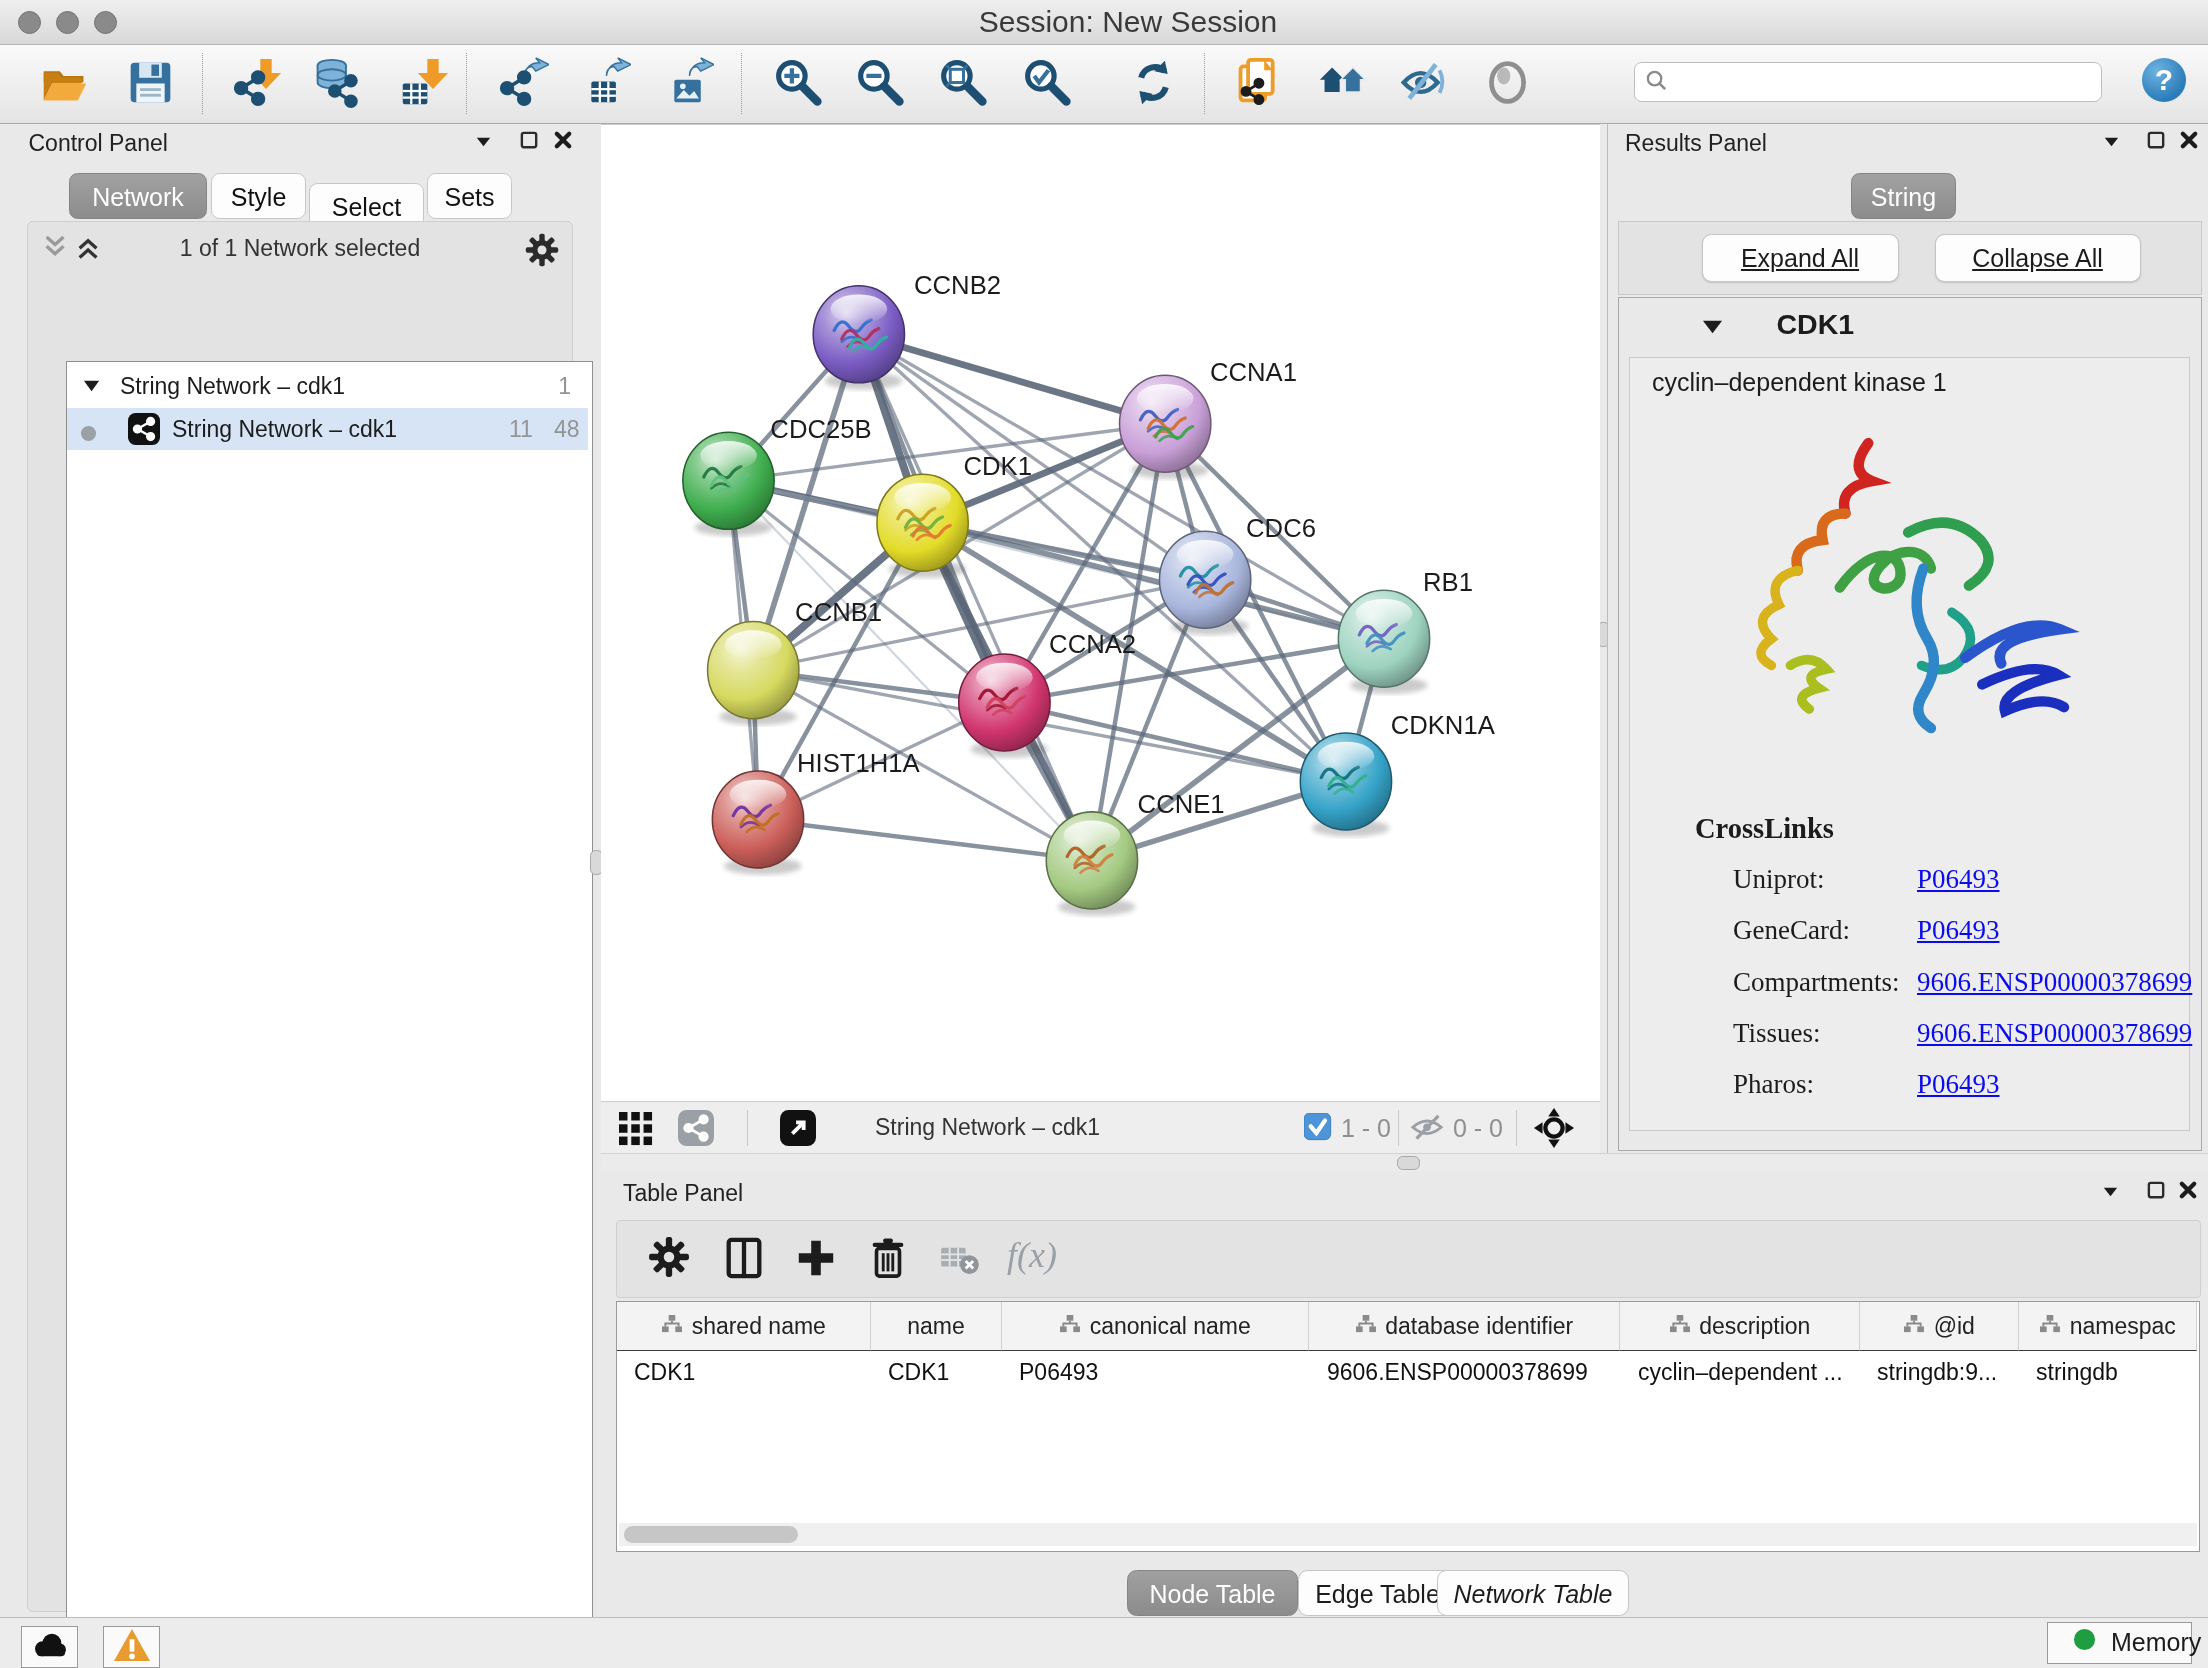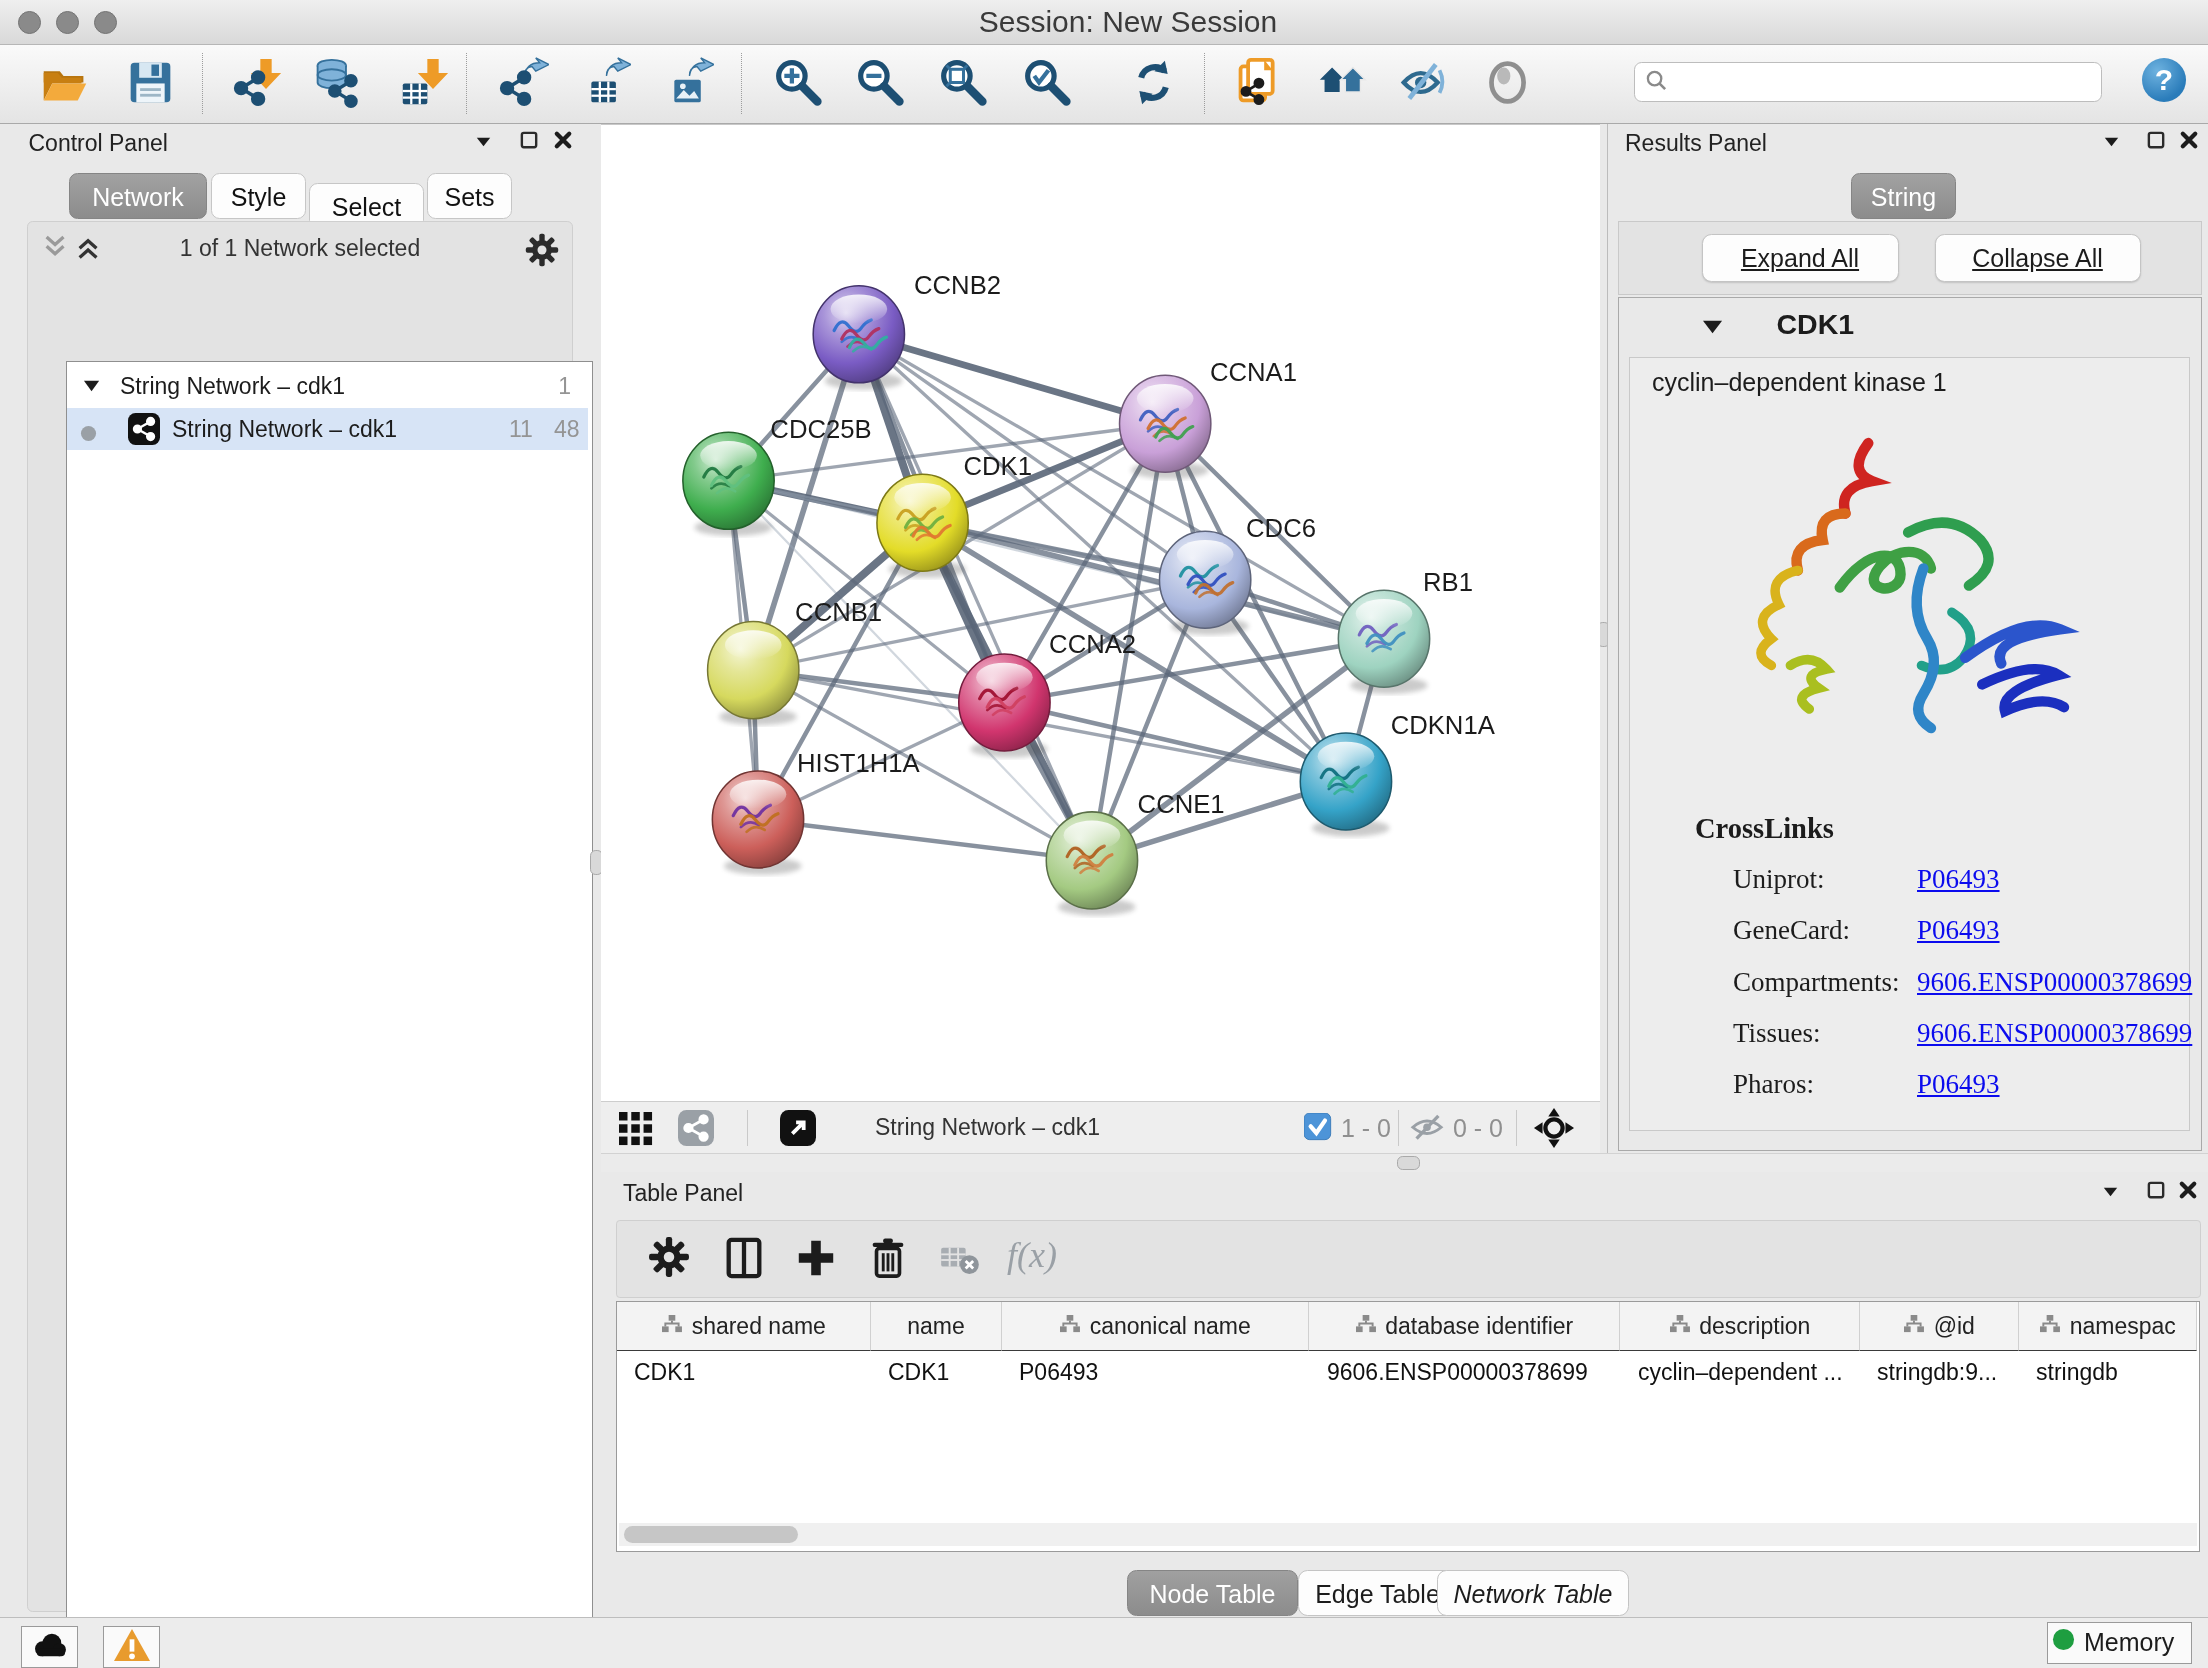--- a/index.html
+++ b/index.html
@@ -61,21 +61,21 @@
   .hscroll{position:absolute;left:1.9px;top:221px;width:1578px;height:23px;background:#f0f0f0;}
   .hthumb{position:absolute;left:4.8px;top:2.9px;width:174px;height:17px;border-radius:8.6px;background:#c6c6c6;}
   .btab{position:absolute;top:398px;height:46px;border-radius:9.5px;background:#fdfdfd;border:1px solid #c4c4c4;
         text-align:center;line-height:46px;font-size:25px;box-sizing:border-box;}
   .btab.active{background:linear-gradient(#a0a0a0,#8c8c8c);color:#fff;border-color:#858585;}
   
   .statusbar{left:0;top:1617px;width:2208px;height:51px;background:#ececec;border-top:1.9px solid #bdbdbd;}
   .sb-btn{position:absolute;top:7.6px;width:55px;height:40px;background:#fafafa;border:1.9px solid #9a9a9a;
           display:flex;align-items:center;justify-content:center;}
   .memory-btn{position:absolute;left:2047px;top:3.8px;width:145px;height:42px;background:#fafafa;border:1.9px solid #9a9a9a;
-          display:flex;align-items:center;gap:9px;font-size:25px;padding-left:4px;box-sizing:border-box;}
+          display:flex;align-items:center;gap:15px;font-size:25px;padding-left:25px;box-sizing:border-box;}
 </style>
 </head>
 <body>
 
 <div class="abs titlebar">
   <div class="abs tl-dot" style="left:18px"></div>
   <div class="abs tl-dot" style="left:56px"></div>
   <div class="abs tl-dot" style="left:94px"></div>
   <div class="win-title">Session: New Session</div>
 </div>

